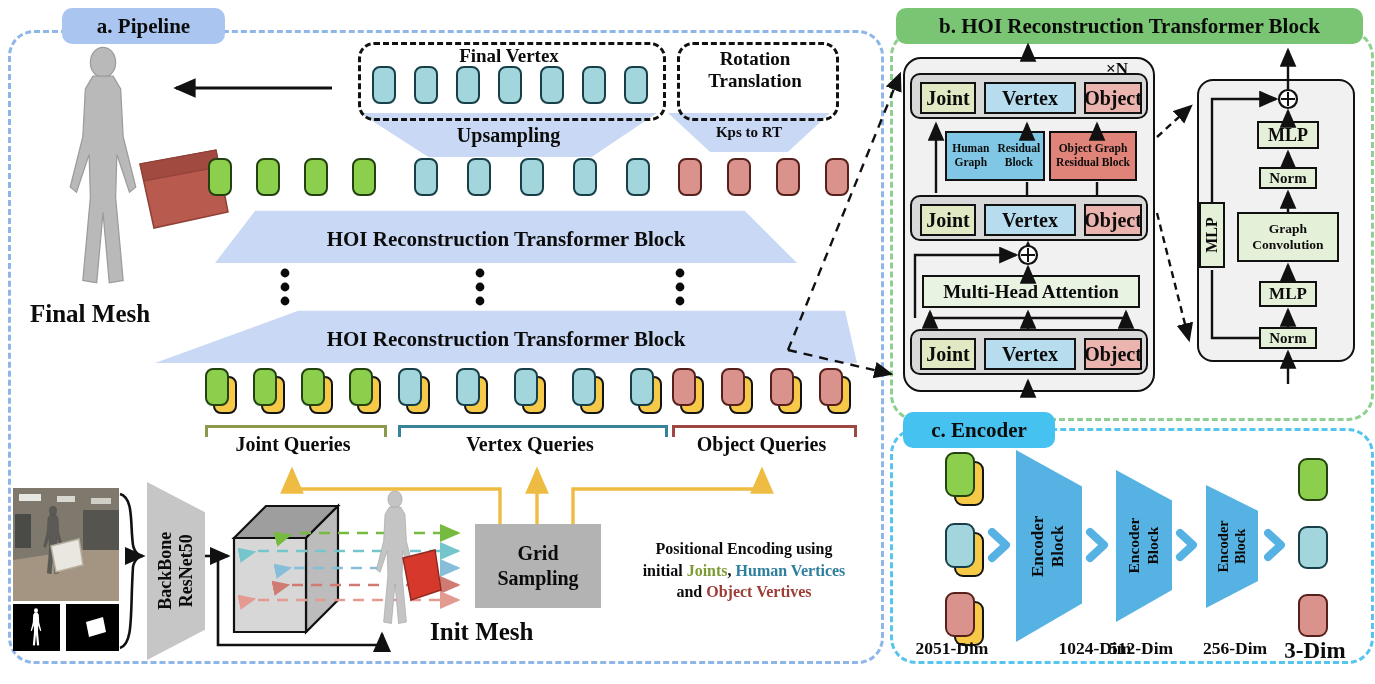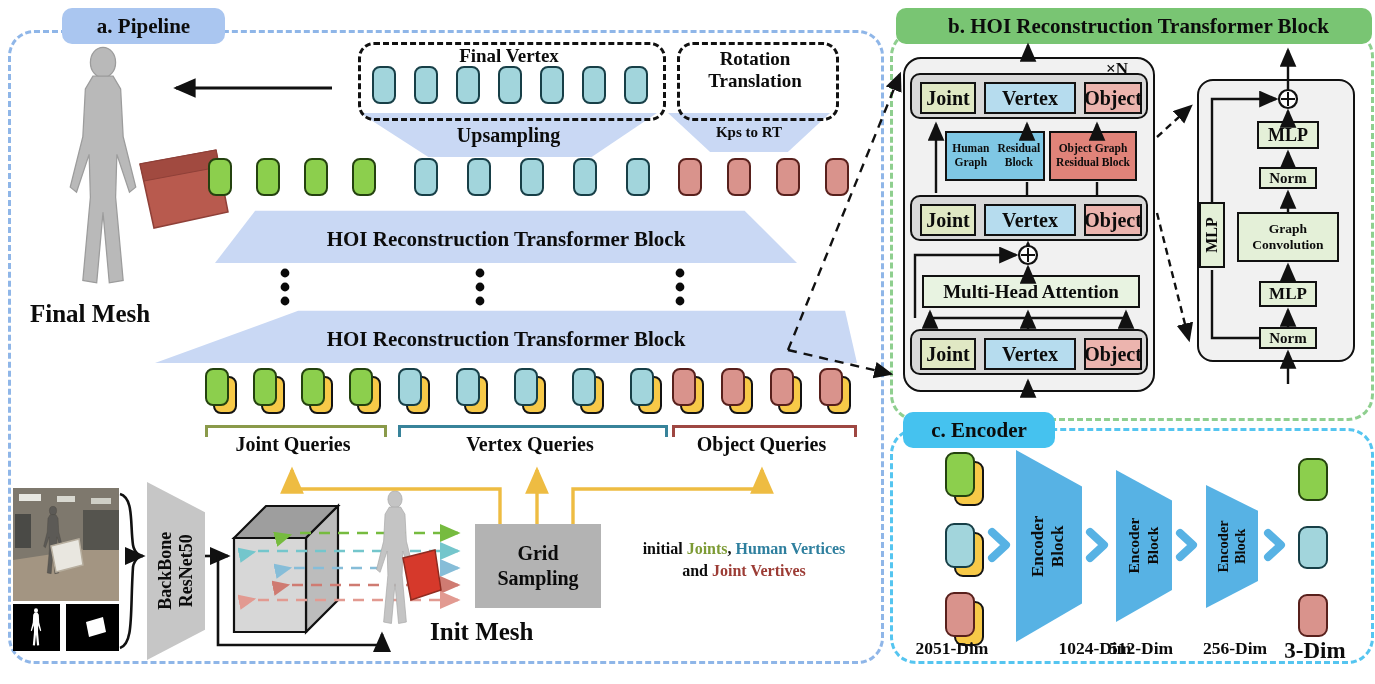--- a/index.html
+++ b/index.html
@@ -98,21 +98,21 @@
     <line x1="205" y1="556" x2="228" y2="556" stroke="#111" stroke-width="2.6" marker-end="url(#ah-k)"></line>
     <polyline points="218,556 218,645 382,645" stroke="#111" stroke-width="2.6" fill="none"></polyline>
     <line x1="382" y1="648" x2="382" y2="634" stroke="#111" stroke-width="2.6" marker-end="url(#ah-k)"></line>
   </svg>
 
   <div id="border-a" class="pborder"></div>
   <div id="border-b" class="pborder"></div>
   <div id="border-c" class="pborder"></div>
 
   <div class="chip t center" style="left:62px;top:8px;width:163px;height:36px;background:#aac6f0;">a. Pipeline</div>
-  <div class="chip t center" style="left:896px;top:8px;width:467px;height:36px;background:#79c573;padding-left:9px;">b. HOI Reconstruction Transformer Block</div>
+  <div class="chip t center" style="left:896px;top:8px;width:467px;height:36px;background:#79c573;">b. HOI Reconstruction Transformer Block</div>
   <div class="chip t center" style="left:903px;top:412px;width:152px;height:36px;background:#45c2ef;text-align:right;">c. Encoder</div>
 
   <svg class="abs" style="left:20px;top:46px;z-index:5;" width="212" height="262">
     <use href="#psym" x="8" y="0" width="150" height="252" fill="#b9b9b9" stroke="#9c9c9c"></use>
     <polygon points="120,118 196,104 208,166 134,182" fill="#b85a4e" stroke="#8f4038" stroke-width="1.5"></polygon>
     <polygon points="120,118 196,104 199,121 124,135" fill="#a14a40" stroke="#8f4038" stroke-width="1"></polygon>
   </svg>
   <div class="lbl t" style="left:30px;top:300px;width:170px;font-size:25px;">Final Mesh</div>
 
   <div class="dashbox" style="left:358px;top:42px;width:302px;height:73px;"></div>
@@ -238,25 +238,26 @@
     <polygon points="58,68 90,60 96,100 66,110" fill="#d6392b" stroke="#8f2b20" stroke-width="1.5"></polygon>
   </svg>
   <div class="lbl t" style="left:430px;top:618px;width:150px;font-size:25px;">Init Mesh</div>
 
   <div class="abs center t" style="left:475px;top:524px;width:126px;height:84px;background:#b3b3b3;font-size:20px;line-height:1.25;flex-direction:column;z-index:4;">
     <span>Grid</span>
     <span>Sampling</span>
   </div>
 
   <div class="lbl t center" style="left:608px;top:538px;width:272px;font-size:16px;line-height:1.35;flex-direction:column;">
+    <span>Positional Encoding using</span>
     <span>
       <span>initial </span><span style="color:#7d9b35;">Joints</span><span>, </span><span style="color:#2e7f9e;">Human Vertices</span>
     </span>
     <span>
-      <span>and </span><span style="color:#9c3c35;">Joint Vertives</span>
+      <span>and </span><span style="color:#9c3c35;">Object Vertives</span>
     </span>
   </div>
 
   <div class="gcont" style="left:903px;top:57px;width:252px;height:335px;"></div>
   <div class="lbl t" style="left:1106px;top:59px;font-size:17px;">×N</div>
 
   <div id="b-rows">
       <div class="rowc" style="left: 910px; top: 73px; width: 238px; height: 46px;">
         <div class="bbox t" style="left: 8px; top: 7px; width: 56px; height: 32px; background: rgb(224, 232, 196); font-size: 20px;">Joint</div>
         <div class="bbox t" style="left: 72px; top: 7px; width: 92px; height: 32px; background: rgb(182, 220, 238); font-size: 20px;">Vertex</div>

